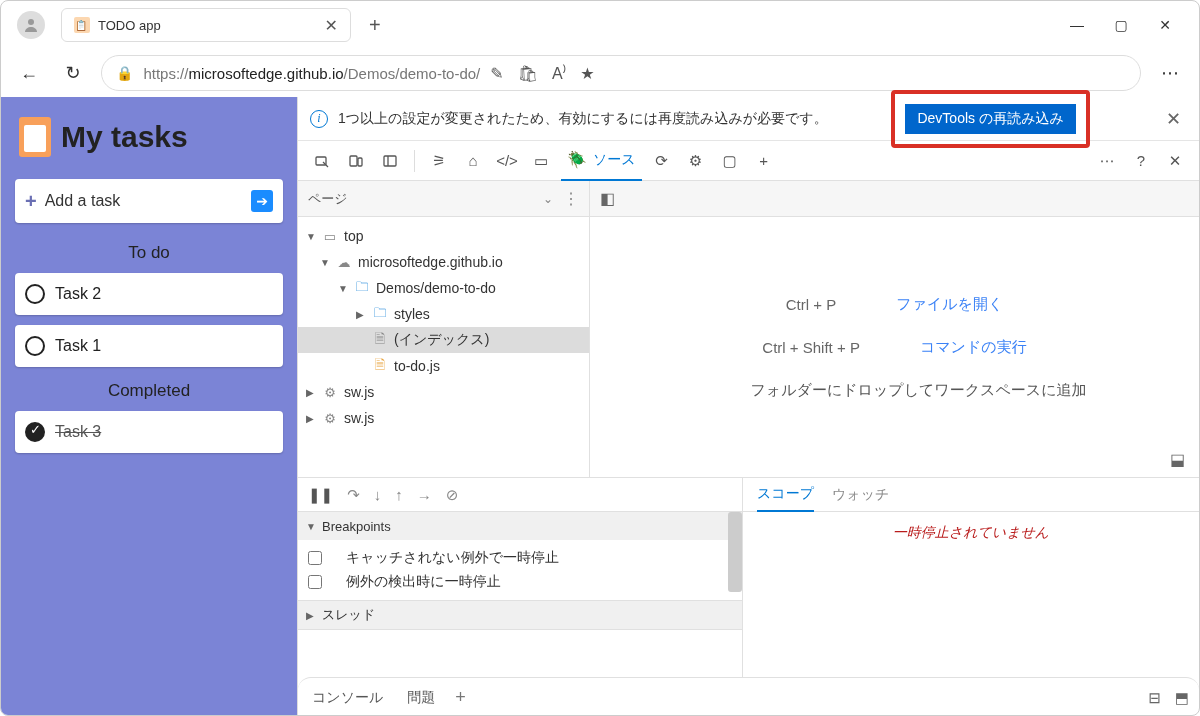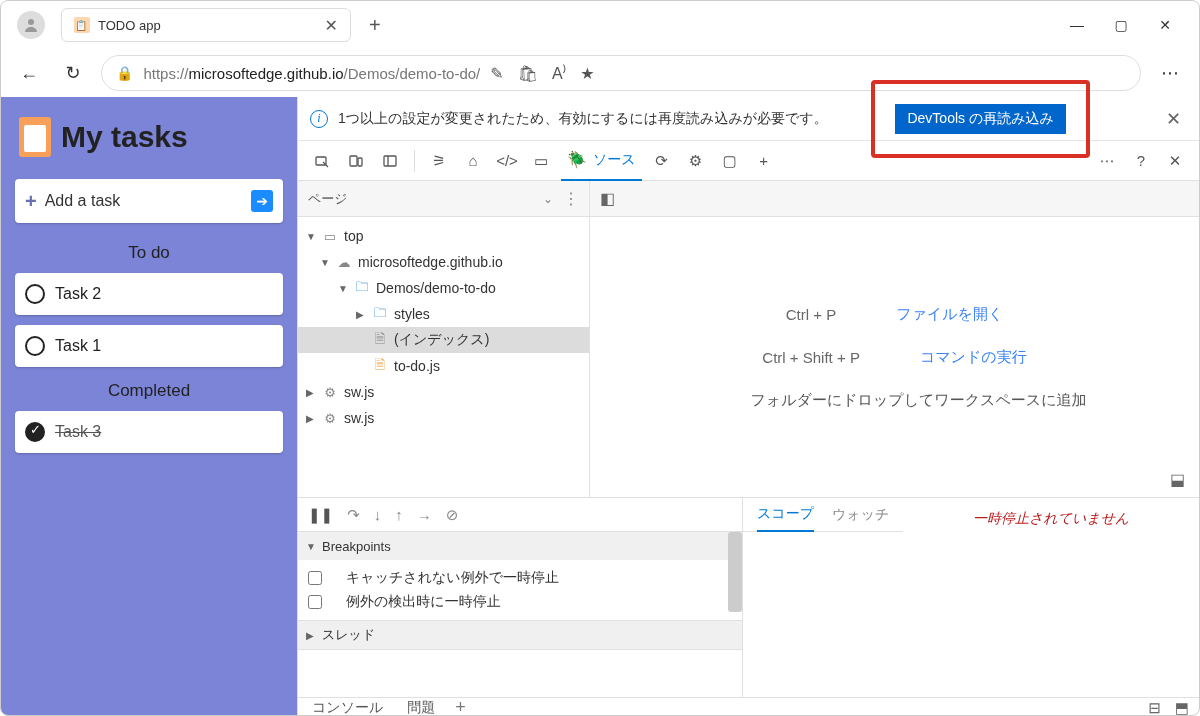--- a/index.html
+++ b/index.html
@@ -46,21 +46,21 @@
 .circle.done { background: #222; position: relative; }
 .circle.done::after { content: "✓"; color: #fff; position: absolute; left: 3px; top: -2px; font-size: 13px; }
 .task-name { font-size: 16px; }
 .task-name.done { text-decoration: line-through; color: #555; }
 
 
 .devtools { flex: 1; display: flex; flex-direction: column; border-left: 1px solid #ddd; }
 .notice { height: 44px; display: flex; align-items: center; padding: 0 12px; gap: 10px; border-bottom: 1px solid #e5e5e5; }
 .info-icon { width: 18px; height: 18px; border: 1.5px solid #0078d4; border-radius: 50%; color: #0078d4; font-size: 12px; display: flex; align-items: center; justify-content: center; font-style: italic; font-family: serif; }
 .notice-text { font-size: 14px; color: #333; flex: 1; }
-.reload-wrap { border: 4px solid #d93025; padding: 20px; border-radius: 4px; }
+.reload-wrap { border: 4px solid #d93025; padding: 10px; border-radius: 4px; }
 .reload-wrap .inner { background: #0066cc; color: #fff; padding: 6px 12px; font-size: 14px; }
 .notice-close { font-size: 18px; color: #666; cursor: pointer; padding: 0 6px; margin-left: 60px; }
 
 .dt-tabs { height: 40px; display: flex; align-items: center; padding: 0 10px; gap: 6px; border-bottom: 1px solid #e0e0e0; }
 .dt-ico { width: 28px; height: 28px; display: flex; align-items: center; justify-content: center; color: #555; font-size: 15px; cursor: pointer; border-radius: 3px; }
 .dt-sep { width: 1px; height: 22px; background: #ddd; margin: 0 4px; }
 .dt-tab-active { display: flex; align-items: center; gap: 6px; border-bottom: 2px solid #0078d4; height: 40px; padding: 0 6px; color: #0078d4; font-size: 14px; }
 .dt-tab-active .bug { color: #0078d4; font-size: 16px; }
 .dt-right { margin-left: auto; display: flex; gap: 6px; align-items: center; }
 
@@ -102,27 +102,27 @@
 .dbg-toolbar { height: 34px; display: flex; align-items: center; gap: 14px; padding: 0 10px; border-bottom: 1px solid #e0e0e0; }
 .dbg-toolbar span { color: #888; font-size: 15px; }
 .dbg-toolbar .pause { color: #555; }
 .bp-section { border-bottom: 1px solid #e0e0e0; }
 .bp-hdr { height: 28px; display: flex; align-items: center; padding: 0 8px; gap: 6px; background: #f0f0f0; font-size: 13px; color: #333; }
 .bp-items { padding: 6px 10px; font-size: 14px; color: #333; }
 .bp-items label { display: flex; align-items: center; gap: 24px; height: 24px; }
 .bp-items input { width: 14px; height: 14px; }
 .scroll-thumb { position: absolute; right: 0; top: 34px; width: 14px; height: 80px; background: #ccc; border-radius: 3px; }
 
-.dbg-right { flex: 1; display: flex; }
+.dbg-right { flex: 1; display: flex; flex-direction: column; }
 .scope-tabs { height: 34px; display: flex; align-items: center; gap: 18px; padding: 0 14px; border-bottom: 1px solid #e0e0e0; }
 .scope-tab { font-size: 14px; color: #888; height: 34px; display: flex; align-items: center; }
 .scope-tab.active { color: #0078d4; border-bottom: 2px solid #0078d4; }
 .scope-body { flex: 1; display: flex; align-items: flex-start; justify-content: center; padding-top: 12px; color: #b91c1c; font-style: italic; font-size: 14px; }
 
-.drawer { height: 20px; border-top: 1px solid #e0e0e0; display: flex; align-items: center; padding: 0 10px; gap: 16px; font-size: 14px; color: #555; }
+.drawer { height: 40px; border-top: 1px solid #e0e0e0; display: flex; align-items: center; padding: 0 10px; gap: 16px; font-size: 14px; color: #555; border-radius: 13px; }
 .drawer .tab-d { padding: 0 4px; }
 .drawer .plus-d { font-size: 18px; color: #777; }
 .drawer-right { margin-left: auto; display: flex; gap: 14px; color: #666; font-size: 15px; }
 
 svg { display: block; }
 </style>
 </head>
 <body>
 
 <div class="browser-top">

